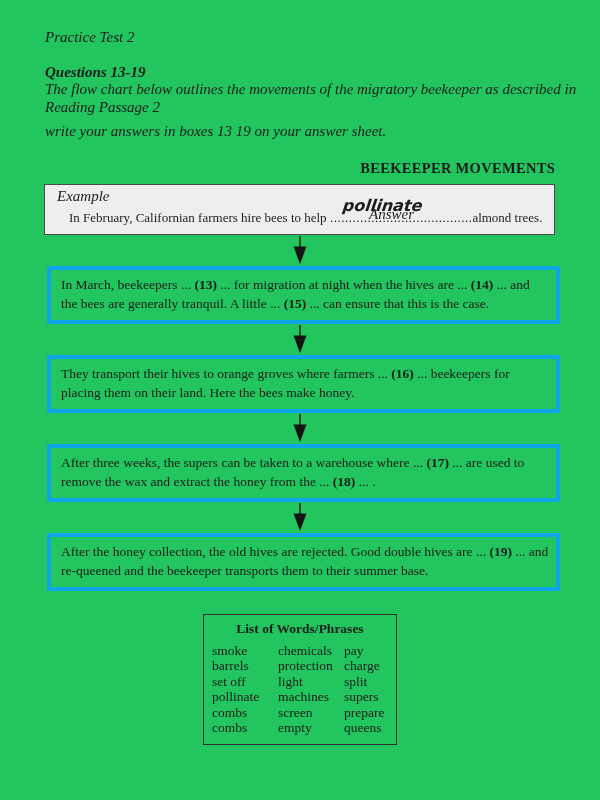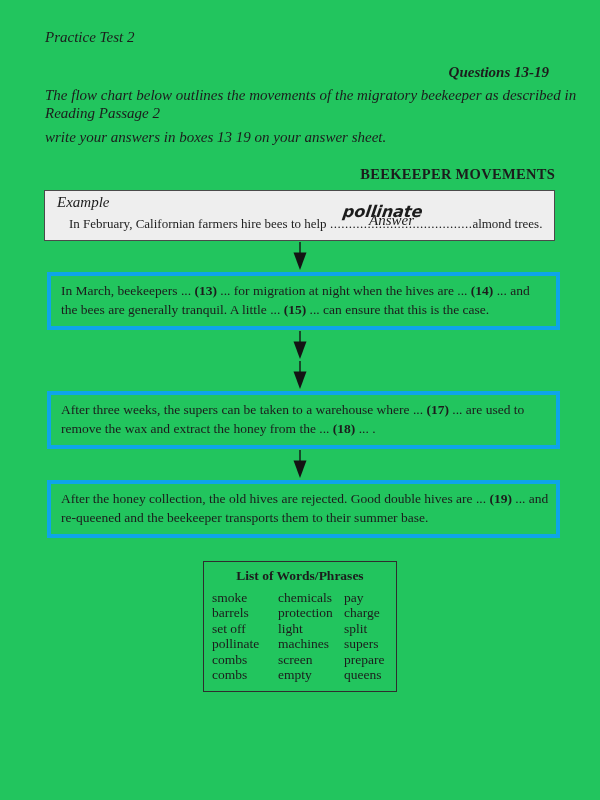--- a/index.html
+++ b/index.html
@@ -4,21 +4,21 @@
 <style>
   html,body { margin:0; padding:0; background:#ffffff; }
   .page {
     position:relative; width:600px; height:800px; background:#22c55e;
     font-family:"Liberation Serif","DejaVu Serif",serif; color:#1c1c1c;
     overflow:hidden;
   }
   .content { padding:28px 45px 0 45px; }
 
   .doc-header { font-style:italic; font-size:15px; line-height:18px; margin:0 0 17px 0; }
-  .q-heading  { font-style:italic; font-weight:bold; font-size:15px; line-height:18px; margin:6px;text-align:right; }
+  .q-heading  { font-style:italic; font-weight:bold; font-size:15px; line-height:18px; margin:0; }
   .i-line     { font-style:italic; font-size:15px; line-height:17.5px; white-space:nowrap; }
   .task-block { margin-top:7px; }
 
   .chart-title { text-align:right; font-weight:bold; font-size:14.5px; line-height:18px;
                  letter-spacing:0.3px; margin:18px 0 0 0; }
 
   
   .example-box {
     position:relative; margin:7px 0 0 -1px; width:509px; height:49px;
     background:#eeeeee; border:1.5px solid #4a4a4a;
@@ -82,20 +82,24 @@
     <div class="step-box">
       <div class="step-line"><span>In March, beekeepers ... </span><span class="bn">(13)</span><span> ... for migration at night when the hives are ... </span><span class="bn">(14)</span><span> ... and</span></div>
       <div class="step-line"><span>the bees are generally tranquil. A little ... </span><span class="bn">(15)</span><span> ... can ensure that this is the case.</span></div>
     </div>
 
     <svg class="arrow" viewBox="0 0 20 29" xmlns="http://www.w3.org/2000/svg">
       <line x1="10" y1="0" x2="10" y2="13" stroke="#141414" stroke-width="1.4"></line>
       <polygon points="3.5,10.5 16.5,10.5 10,28" fill="#141414"></polygon>
     </svg>
 
+    <div class="step-box">
+      <div class="step-line"><span>They transport their hives to orange groves where farmers ... </span><span class="bn">(16)</span><span> ... beekeepers for</span></div>
+      <div class="step-line"><span>placing them on their land. Here the bees make honey.</span></div>
+    </div>
 
     <svg class="arrow" viewBox="0 0 20 29" xmlns="http://www.w3.org/2000/svg">
       <line x1="10" y1="0" x2="10" y2="13" stroke="#141414" stroke-width="1.4"></line>
       <polygon points="3.5,10.5 16.5,10.5 10,28" fill="#141414"></polygon>
     </svg>
 
     <div class="step-box">
       <div class="step-line"><span>After three weeks, the supers can be taken to a warehouse where ... </span><span class="bn">(17)</span><span> ... are used to</span></div>
       <div class="step-line"><span>remove the wax and extract the honey from the ... </span><span class="bn">(18)</span><span> ... .</span></div>
     </div>

